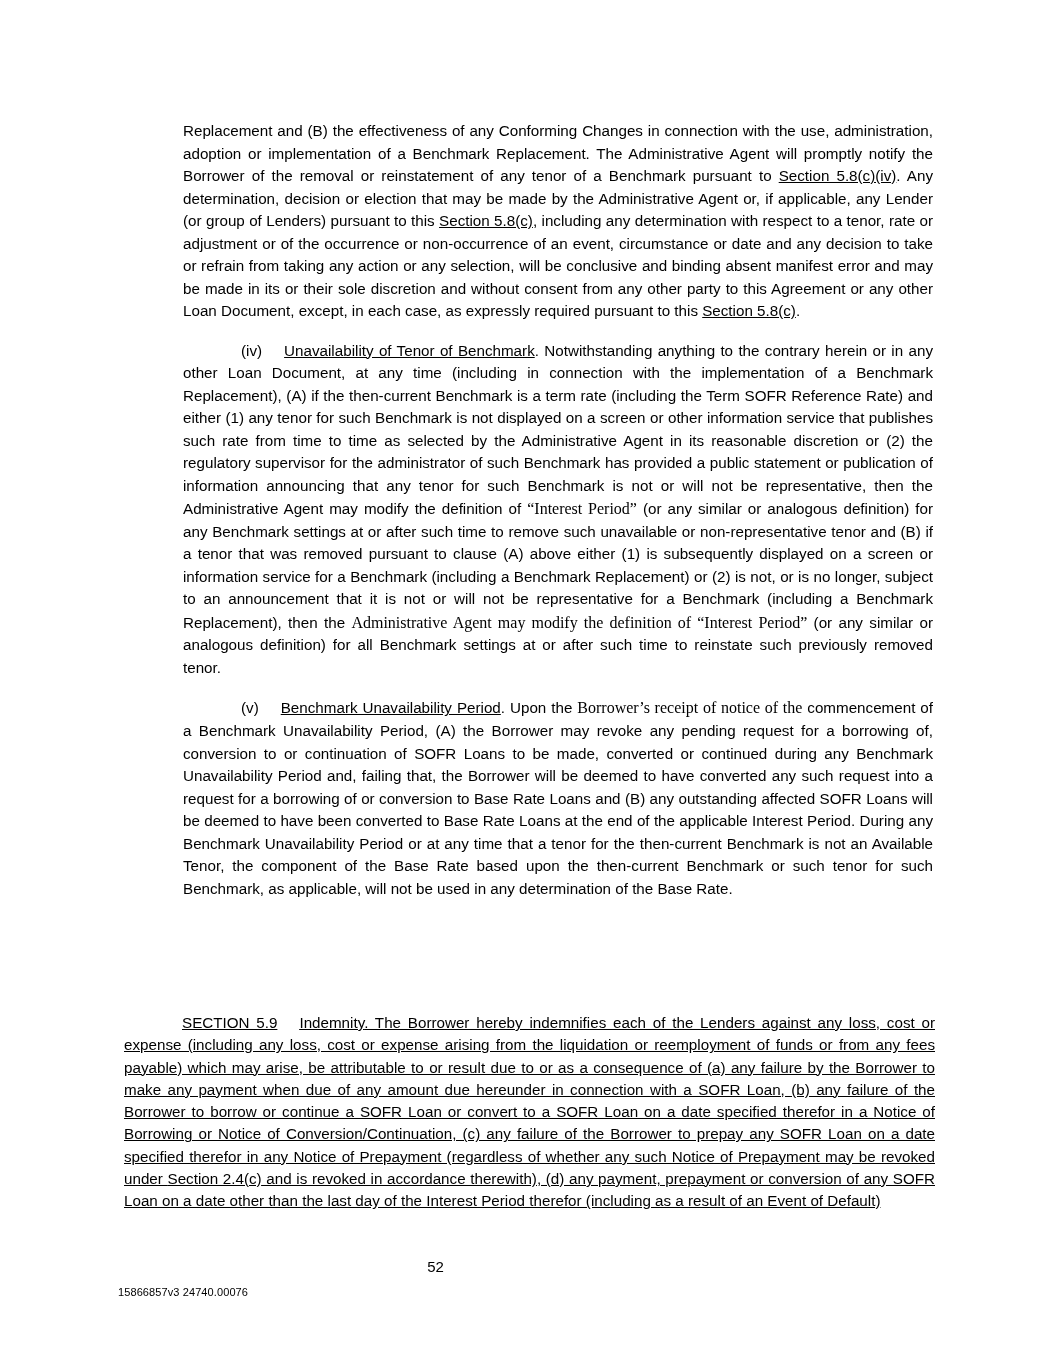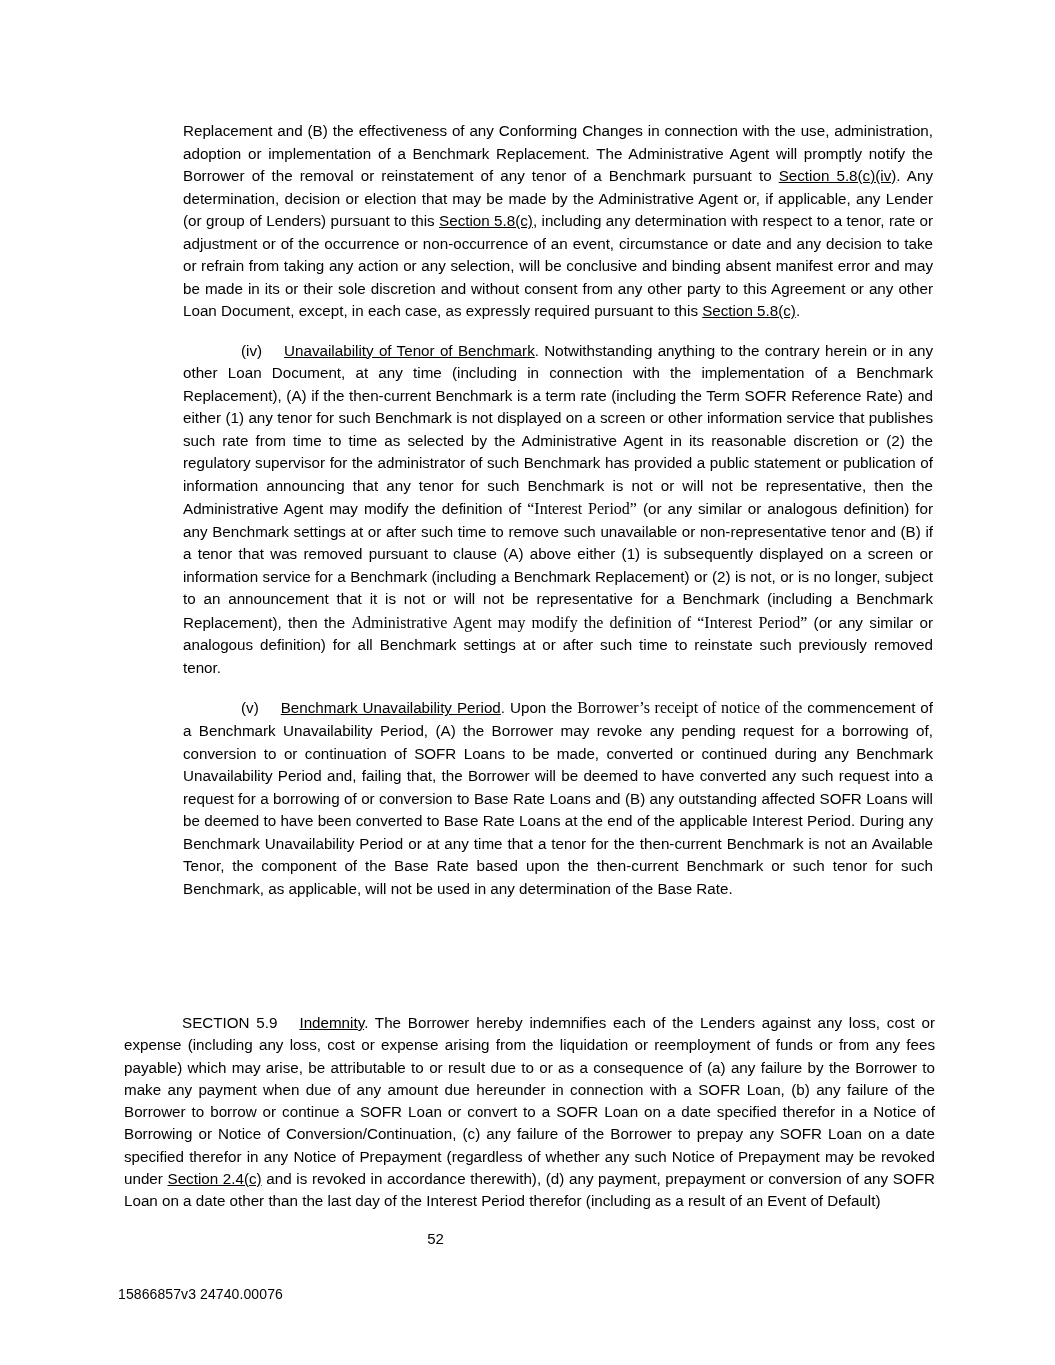--- a/index.html
+++ b/index.html
@@ -38,42 +38,43 @@
   }
   p.para:last-child { margin-bottom: 0; }
   .indent { text-indent: 58px; }
   .u { text-decoration: underline; }
   .serif { font-family: "Liberation Serif", serif; font-size: 16px; }
   .section-9 {
     position: absolute;
     left: 124px;
     top: 1012px;
     width: 811px;
+    text-decoration: underline;
   }
   .section-9 p {
     margin: 0;
     font-size: 15.2px;
     line-height: 1.465;
     text-align: justify;
   }
   .sec-label-gap { display: inline-block; width: 22px; }
   .page-number {
     position: absolute;
-    top: 1230px;
+    top: 1258px;
     left: 0;
     width: 871px;
     text-align: center;
     font-size: 15px;
     font-family: "Liberation Sans", sans-serif;
   }
   .footer-id {
     position: absolute;
     left: 118px;
     top: 1286px;
-    font-size: 14px;
+    font-size: 11px;
     letter-spacing: 0.1px;
   }
 </style>
 </head>
 <body>
 
 <div class="page">
 
   <div class="body-block">
 

